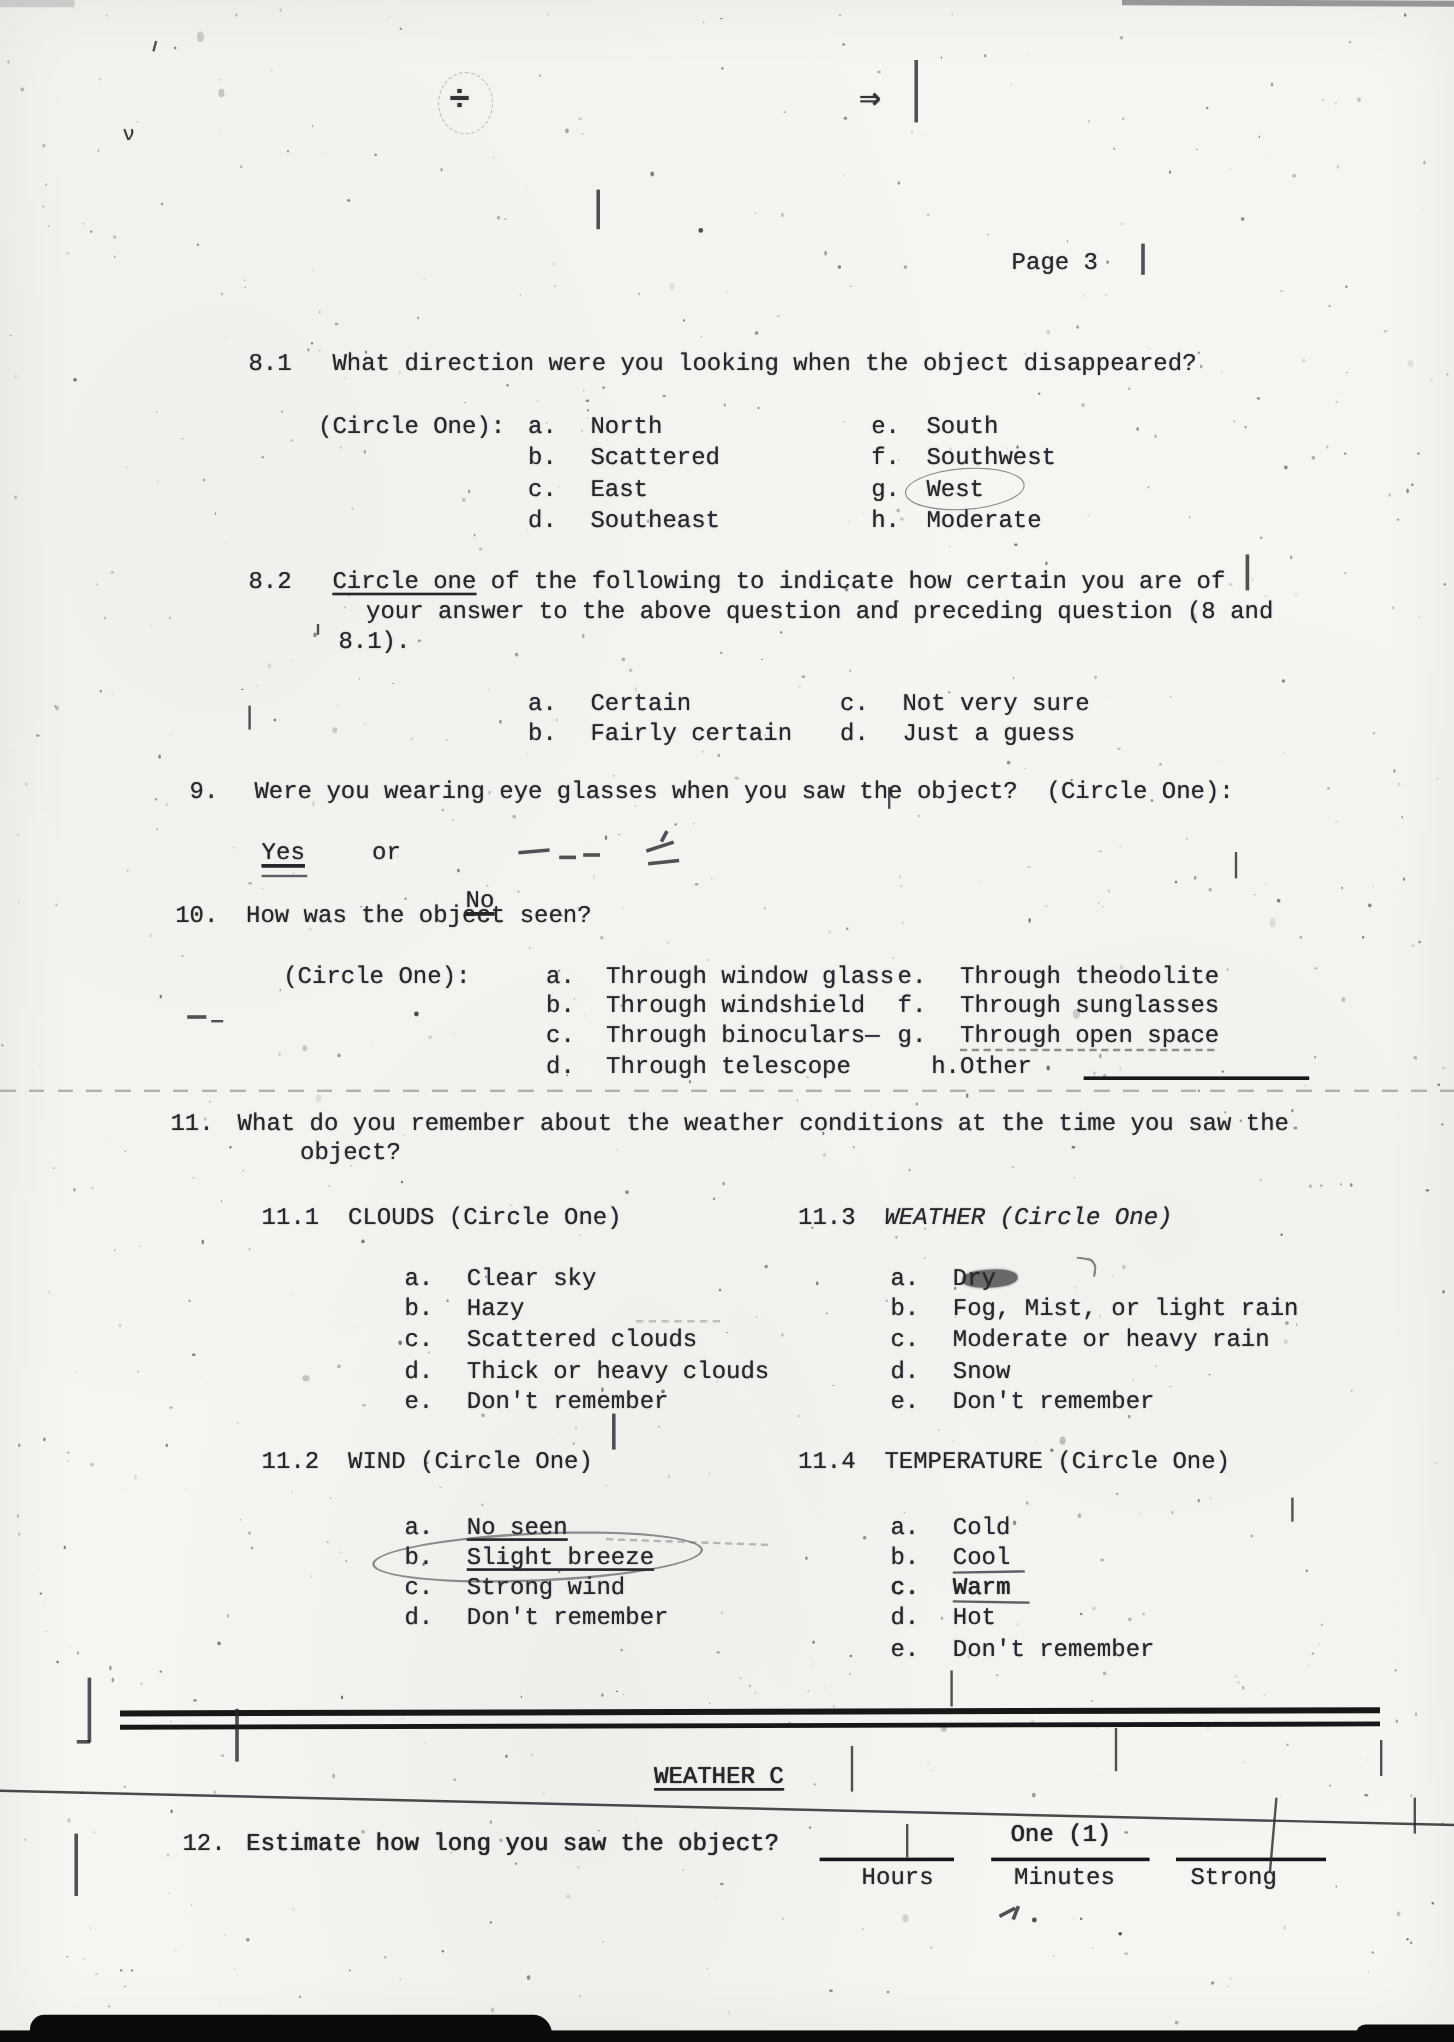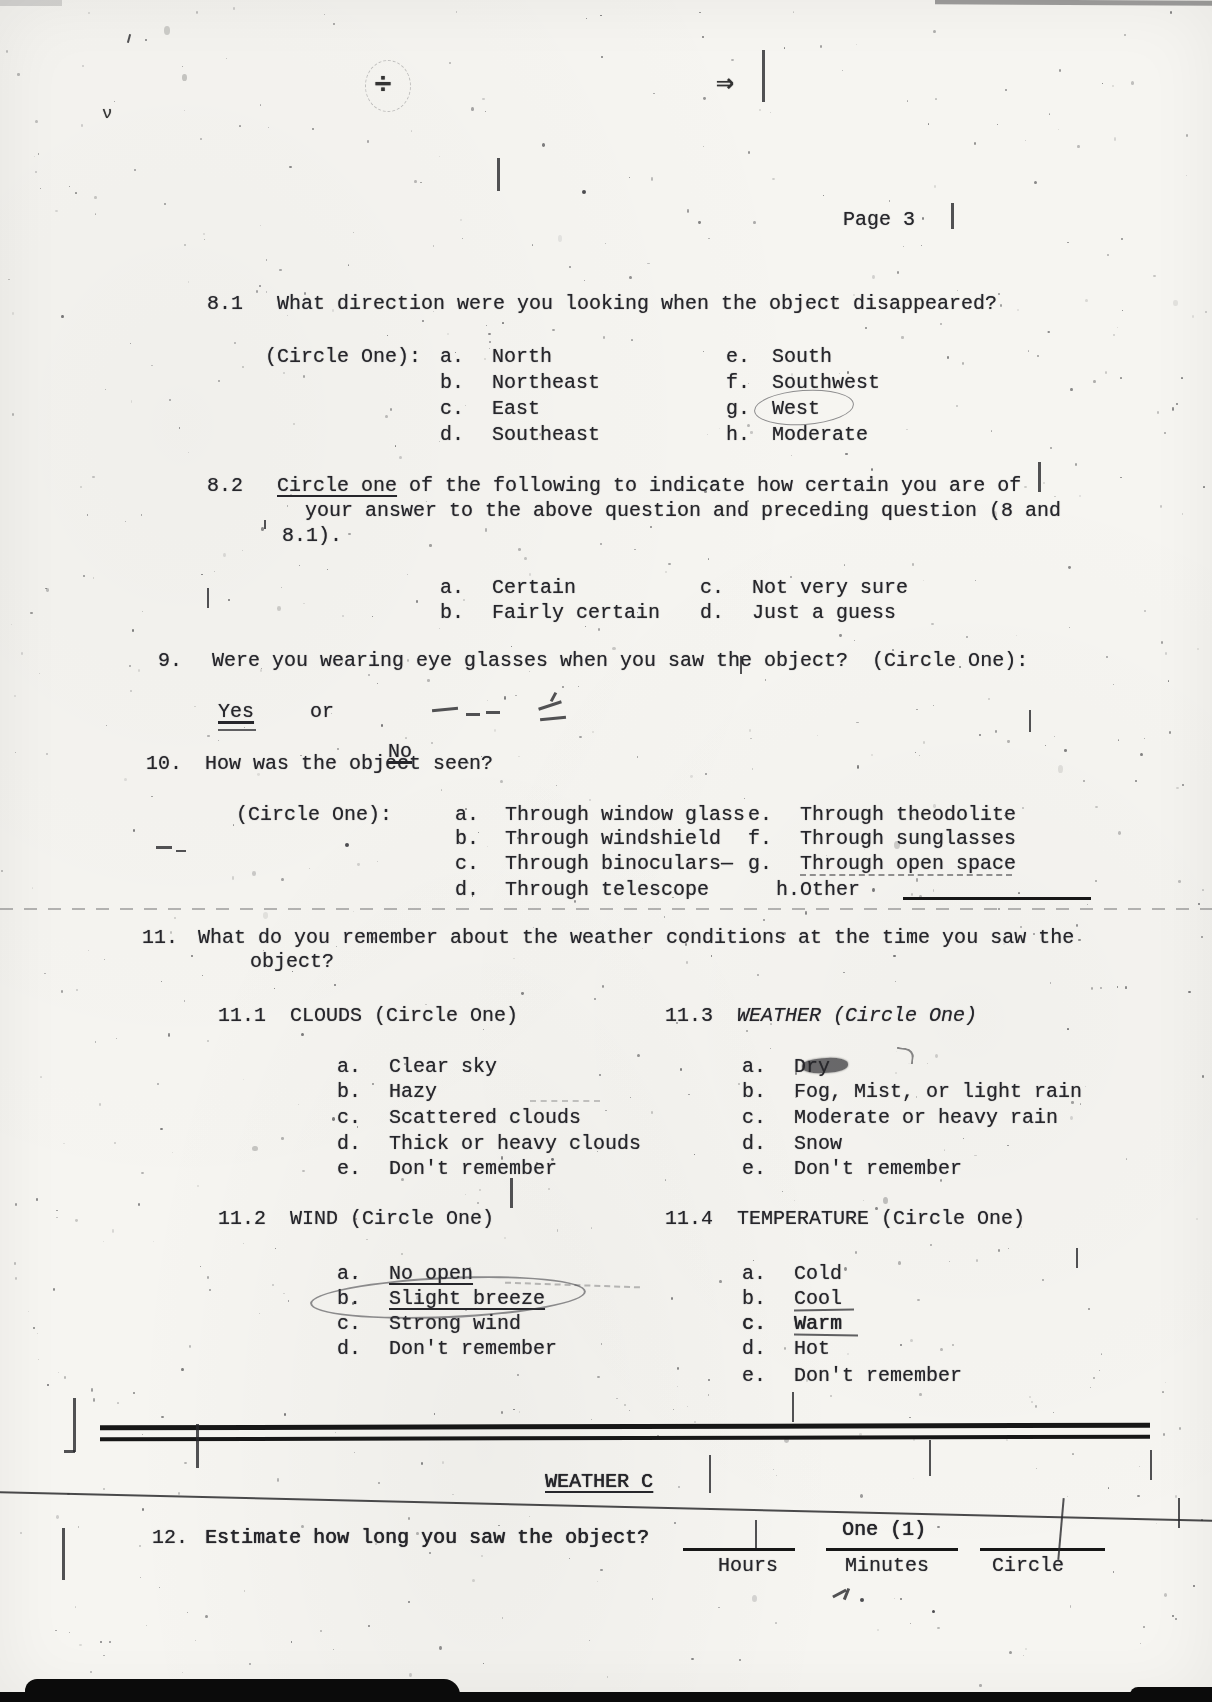--- a/index.html
+++ b/index.html
@@ -811,21 +811,21 @@
   <div class="dot" style="left:582px;top:190px;width:4px;height:4px;"></div>
 
   <div class="tw" style="left:843px;top:208px;">Page 3</div>
   <div class="pen vt" style="left:951px;top:203px;height:26px;"></div>
 
   <div>
     <div class="tw" style="left:207px;top:292px;">8.1</div>
     <div class="tw" style="left:277px;top:292px;">What direction were you looking when the object disappeared?</div>
     <div class="tw" style="left:265px;top:345px;">(Circle One):</div>
     <div class="tw" style="left:440px;top:345px;"><span class="letter">a.</span><span>North</span></div>
-    <div class="tw" style="left:440px;top:371px;"><span class="letter">b.</span><span>Northeast</span></div>
+    <div class="tw" style="left:440px;top:371px;"><span class="letter">b.</span><span>Scattered</span></div>
     <div class="tw" style="left:440px;top:397px;"><span class="letter">c.</span><span>East</span></div>
     <div class="tw" style="left:440px;top:423px;"><span class="letter">d.</span><span>Southeast</span></div>
     <div class="tw" style="left:726px;top:345px;"><span class="letter w46">e.</span><span>South</span></div>
     <div class="tw" style="left:726px;top:371px;"><span class="letter w46">f.</span><span>Southwest</span></div>
     <div class="tw" style="left:726px;top:397px;"><span class="letter w46">g.</span><span>West</span></div>
     <div class="tw" style="left:726px;top:423px;"><span class="letter w46">h.</span><span>Moderate</span></div>
     <div class="ellipse" style="left:754px;top:390px;width:98px;height:33px;transform:rotate(-4deg);"></div>
   </div>
 
   <div>
@@ -899,21 +899,21 @@
     <div class="tw" style="left:742px;top:1055px;"><span class="letter">a.</span><span>Dry</span></div>
     <div class="tw" style="left:742px;top:1080px;"><span class="letter">b.</span><span>Fog, Mist, or light rain</span></div>
     <div class="tw" style="left:742px;top:1106px;"><span class="letter">c.</span><span>Moderate or heavy rain</span></div>
     <div class="tw" style="left:742px;top:1132px;"><span class="letter">d.</span><span>Snow</span></div>
     <div class="tw" style="left:742px;top:1157px;"><span class="letter">e.</span><span>Don't remember</span></div>
     <div class="pen" style="left:802px;top:1058px;width:46px;height:15px;border-radius:45%;transform:rotate(-3deg);opacity:.85;box-shadow:0 0 2px rgba(20,20,20,.7);"></div>
     <div style="position:absolute;left:896px;top:1048px;width:16px;height:13px;border-top:2px solid rgba(60,60,62,.6);border-right:2px solid rgba(60,60,62,.6);border-radius:0 9px 0 0;transform:rotate(8deg);"></div>
 
     <div class="tw" style="left:218px;top:1207px;">11.2</div>
     <div class="tw" style="left:290px;top:1207px;">WIND (Circle One)</div>
-    <div class="tw" style="left:337px;top:1262px;"><span class="letter">a.</span><span class="u">No open</span></div>
+    <div class="tw" style="left:337px;top:1262px;"><span class="letter">a.</span><span class="u">No seen</span></div>
     <div class="tw" style="left:337px;top:1287px;"><span class="letter">b.</span><span class="u">Slight breeze</span></div>
     <div class="tw" style="left:337px;top:1312px;"><span class="letter">c.</span><span>Strong wind</span></div>
     <div class="tw" style="left:337px;top:1337px;"><span class="letter">d.</span><span>Don't remember</span></div>
     <div class="pd" style="left:505px;top:1284px;width:135px;transform:rotate(2deg);opacity:.6;"></div>
     <div class="ellipse" style="left:310px;top:1277px;width:272px;height:37px;transform:rotate(-2.5deg);border-width:2px;"></div>
 
     <div class="tw" style="left:665px;top:1207px;">11.4</div>
     <div class="tw" style="left:737px;top:1207px;">TEMPERATURE (Circle One)</div>
     <div class="tw" style="left:742px;top:1262px;"><span class="letter">a.</span><span>Cold</span></div>
     <div class="tw" style="left:742px;top:1287px;"><span class="letter">b.</span><span>Cool</span></div>
@@ -943,21 +943,21 @@
   <div>
     <div class="pen vt" style="left:62px;top:1528px;height:52px;"></div>
     <div class="tw" style="left:152px;top:1526px;">12.</div>
     <div class="tw hv" style="left:205px;top:1526px;text-align:center;">Estimate how long you saw the object?</div>
     <div class="tw hv" style="left:842px;top:1518px;">One (1)</div>
     <div class="thick" style="left:683px;top:1548px;width:112px;height:2.8px;"></div>
     <div class="thick" style="left:826px;top:1548px;width:132px;height:2.8px;"></div>
     <div class="thick" style="left:980px;top:1548px;width:125px;height:2.8px;"></div>
     <div class="tw" style="left:718px;top:1554px;">Hours</div>
     <div class="tw" style="left:845px;top:1554px;">Minutes</div>
-    <div class="tw" style="left:992px;top:1554px;">Circle</div>
+    <div class="tw" style="left:992px;top:1554px;">Strong</div>
     <div class="pen vt" style="left:755px;top:1520px;height:28px;width:2px;"></div>
     <div class="pen vt" style="left:1060px;top:1498px;height:62px;width:2px;transform:rotate(5deg);"></div>
     <div class="pen vt" style="left:1178px;top:1498px;height:30px;width:2px;"></div>
     <div class="pen" style="left:832px;top:1592px;width:15px;height:3px;transform:rotate(-28deg);"></div>
     <div class="pen" style="left:845px;top:1588px;width:3px;height:12px;transform:rotate(22deg);"></div>
     <div class="dot" style="left:860px;top:1598px;width:4px;height:4px;"></div>
     <div class="dot" style="left:932px;top:1610px;width:3px;height:3px;"></div>
   </div>
 
   <div style="position:absolute;left:25px;top:1679px;width:435px;height:24px;background:#0b0b0b;border-radius:12px 16px 0 0;"></div>

